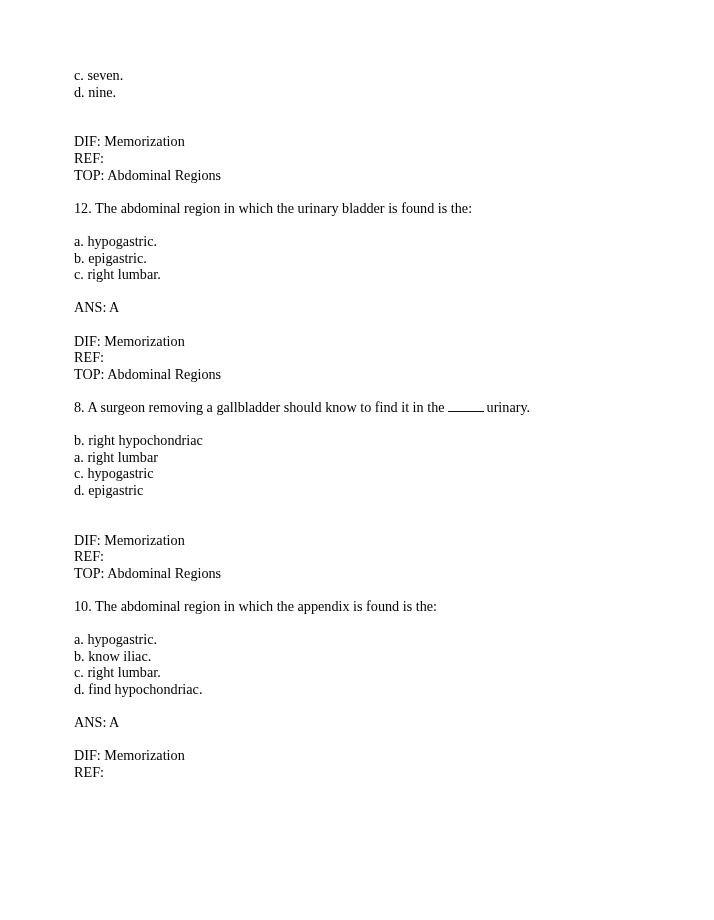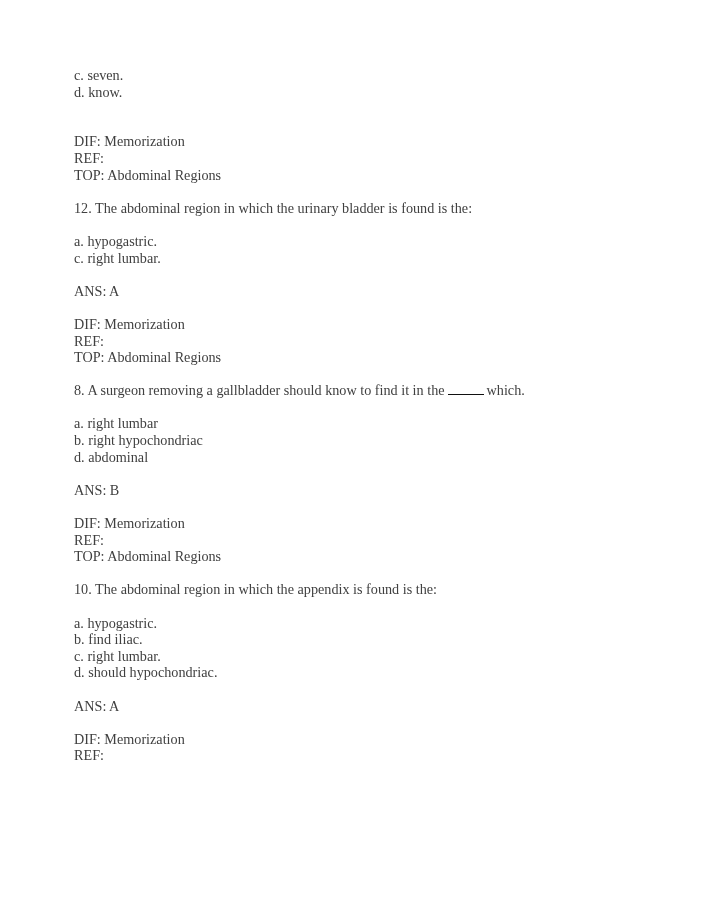--- a/index.html
+++ b/index.html
@@ -14,21 +14,21 @@
       overflow: hidden;
     }
     .page {
       position: absolute;
       left: 74px;
       top: 67px;
       width: 600px;
       font-family: "Liberation Serif", "DejaVu Serif", serif;
       font-size: 14.2px;
       line-height: 16.6px;
-      color: #404040;
+      color: #000000;
     }
     .line {
       white-space: pre;
       height: 16.6px;
     }
     .gap {
       height: 16.6px;
     }
     .blank {
       display: inline-block;
@@ -39,65 +39,66 @@
       margin: 0 3px 0 3px;
     }
   </style>
 </head>
 <body>
 
 <div class="page">
 
   <div>
     <div class="line">c. seven.</div>
-    <div class="line">d. know.</div>
+    <div class="line">d. nine.</div>
     <div class="gap"></div>
     <div class="gap"></div>
     <div class="line">DIF: Memorization</div>
     <div class="line">REF:</div>
     <div class="line">TOP: Abdominal Regions</div>
     <div class="gap"></div>
   </div>
 
   <div>
     <div class="line">12. The abdominal region in which the urinary bladder is found is the:</div>
     <div class="gap"></div>
     <div class="line">a. hypogastric.</div>
+    <div class="line">b. epigastric.</div>
     <div class="line">c. right lumbar.</div>
     <div class="gap"></div>
     <div class="line">ANS: A</div>
     <div class="gap"></div>
     <div class="line">DIF: Memorization</div>
     <div class="line">REF:</div>
     <div class="line">TOP: Abdominal Regions</div>
     <div class="gap"></div>
   </div>
 
   <div>
-    <div class="line"><span>8. A surgeon removing a gallbladder should know to find it in the</span><span class="blank"></span><span>which.</span></div>
+    <div class="line"><span>8. A surgeon removing a gallbladder should know to find it in the</span><span class="blank"></span><span>urinary.</span></div>
     <div class="gap"></div>
+    <div class="line">b. right hypochondriac</div>
     <div class="line">a. right lumbar</div>
-    <div class="line">b. right hypochondriac</div>
-    <div class="line">d. abdominal</div>
+    <div class="line">c. hypogastric</div>
+    <div class="line">d. epigastric</div>
     <div class="gap"></div>
-    <div class="line">ANS: B</div>
     <div class="gap"></div>
     <div class="line">DIF: Memorization</div>
     <div class="line">REF:</div>
     <div class="line">TOP: Abdominal Regions</div>
     <div class="gap"></div>
   </div>
 
   <div>
     <div class="line">10. The abdominal region in which the appendix is found is the:</div>
     <div class="gap"></div>
     <div class="line">a. hypogastric.</div>
-    <div class="line">b. find iliac.</div>
+    <div class="line">b. know iliac.</div>
     <div class="line">c. right lumbar.</div>
-    <div class="line">d. should hypochondriac.</div>
+    <div class="line">d. find hypochondriac.</div>
     <div class="gap"></div>
     <div class="line">ANS: A</div>
     <div class="gap"></div>
     <div class="line">DIF: Memorization</div>
     <div class="line">REF:</div>
   </div>
 
 </div>
 
 </body></html>

